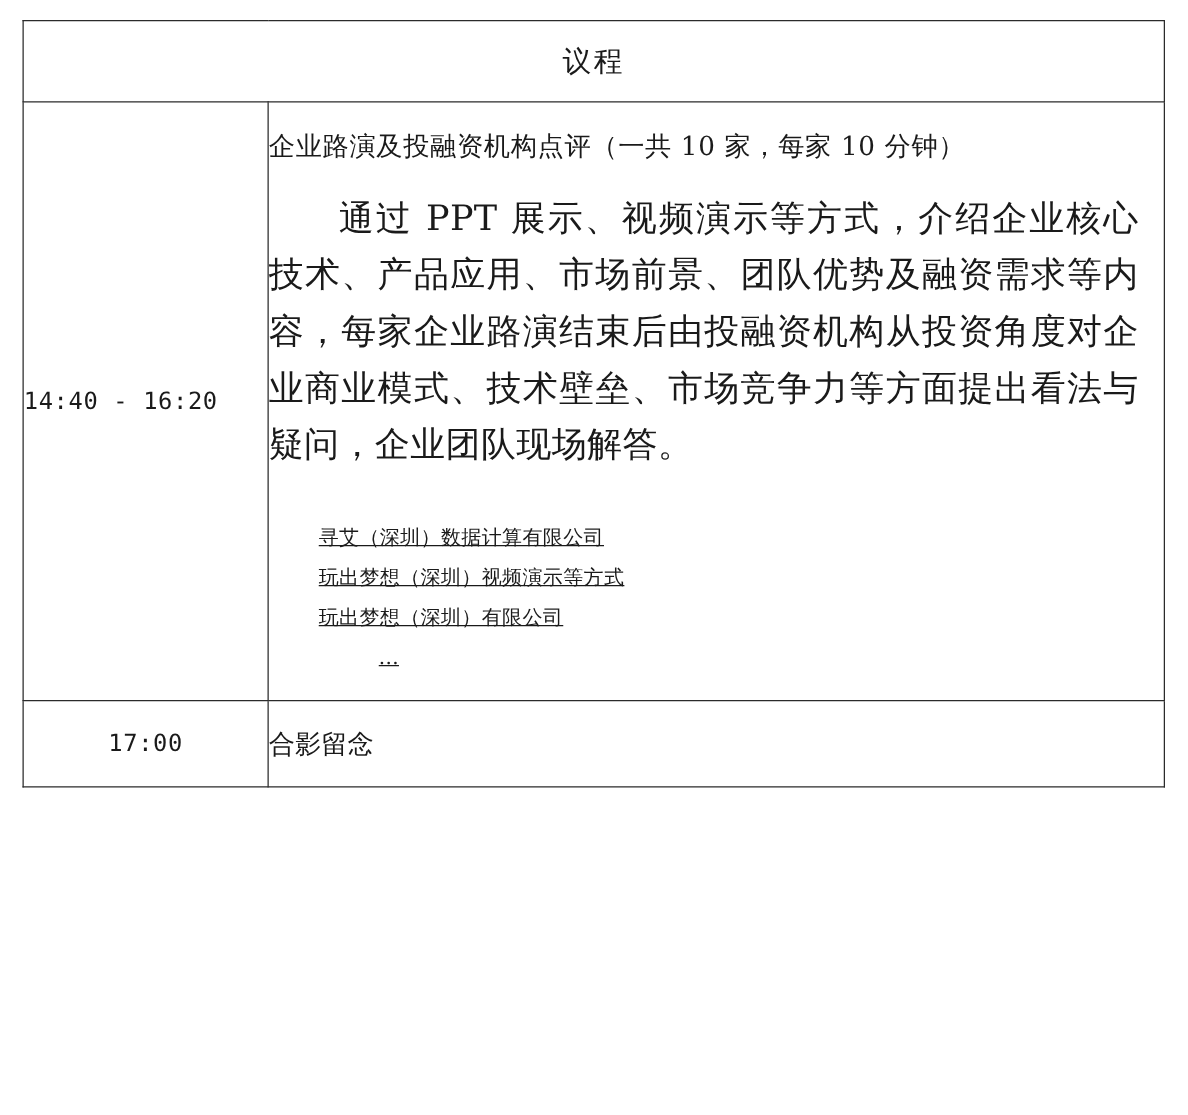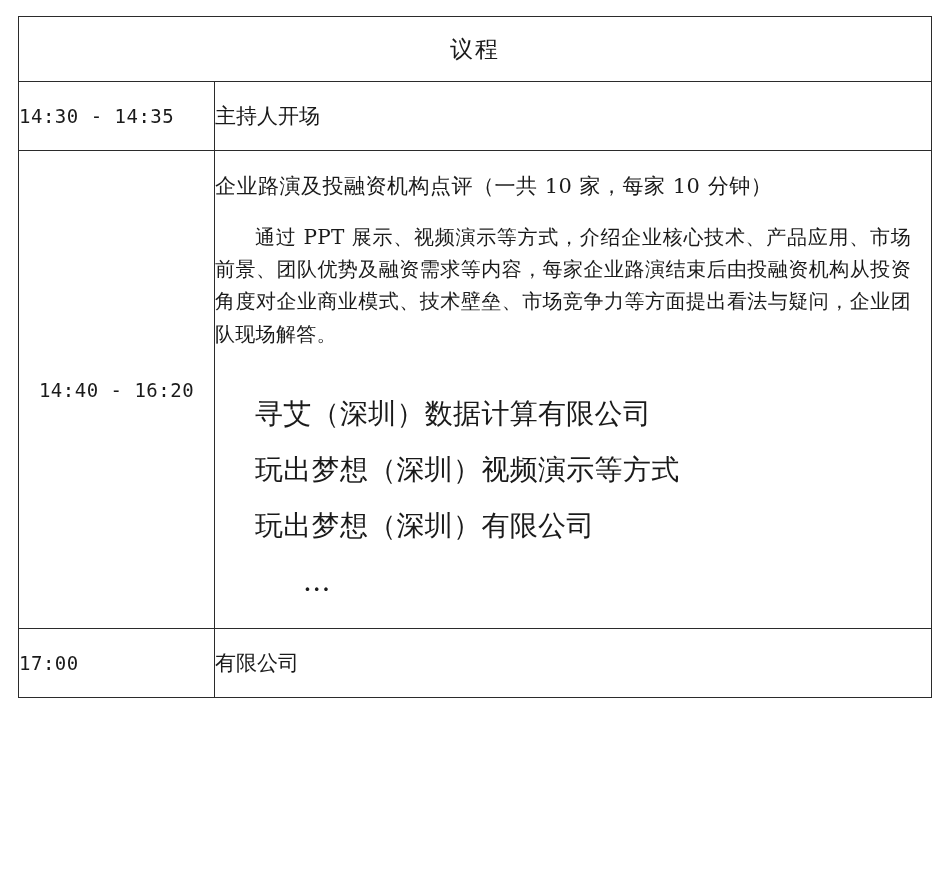--- a/index.html
+++ b/index.html
@@ -41,56 +41,58 @@
   }
   .time-cell {
     width: 196px;
     font-family: "DejaVu Sans Mono", "Liberation Mono", monospace;
     font-size: 19px;
     letter-spacing: 0.5px;
     padding-left: 14px;
     white-space: nowrap;
   }
   .time-cell.center {
+    text-align: center;
     padding-left: 0;
   }
   .desc-cell {
     font-size: 21px;
     padding-left: 16px;
     font-family: "DejaVu Serif", "Liberation Serif", serif;
   }
   .row-short td { height: 68px; }
-  .row-main .time-cell { vertical-align: middle; text-align: center; }
+  .row-main .time-cell { vertical-align: middle; }
   .row-main .desc-cell {
     vertical-align: top;
     padding-top: 20px;
     padding-right: 20px;
     padding-bottom: 18px;
   }
   .main-head {
     font-size: 21px;
     letter-spacing: 0.5px;
     margin-bottom: 18px;
     line-height: 1.5;
   }
   .main-para {
-    font-size: 20px;
+    font-size: 28px;
     line-height: 1.62;
     text-indent: 2em;
     text-align: justify;
     letter-spacing: 0.3px;
   }
   .company-list {
     margin-top: 36px;
     padding-left: 40px;
   }
   .company-list div {
-    font-size: 28px;
+    font-size: 16px;
     line-height: 2.0;
     letter-spacing: 0.3px;
+    text-decoration: underline;
   }
   .ellipsis {
     padding-left: 48px;
     font-size: 20px;
     letter-spacing: 2px;
   }
 </style>
 </head>
 <body>
 
@@ -99,40 +101,36 @@
     <colgroup>
       <col style="width:196px">
       <col>
     </colgroup>
     <tbody>
       <tr>
         <td class="title-cell" colspan="2">议程</td>
       </tr>
 
 
-      <tr class="row-short">
-        <td class="time-cell">14:30 - 14:35</td>
-        <td class="desc-cell">主持人开场</td>
-      </tr>
 
 
       <tr class="row-main">
         <td class="time-cell">14:40 - 16:20</td>
         <td class="desc-cell">
           <div class="main-head">企业路演及投融资机构点评（一共 10 家，每家 10 分钟）</div>
           <div class="main-para">通过 PPT 展示、视频演示等方式，介绍企业核心技术、产品应用、市场前景、团队优势及融资需求等内容，每家企业路演结束后由投融资机构从投资角度对企业商业模式、技术壁垒、市场竞争力等方面提出看法与疑问，企业团队现场解答。</div>
           <div class="company-list">
             <div>寻艾（深圳）数据计算有限公司</div>
             <div>玩出梦想（深圳）视频演示等方式</div>
             <div>玩出梦想（深圳）有限公司</div>
             <div class="ellipsis">...</div>
           </div>
         </td>
       </tr>
 
 
       <tr class="row-short">
         <td class="time-cell center">17:00</td>
-        <td class="desc-cell">有限公司</td>
+        <td class="desc-cell">合影留念</td>
       </tr>
     </tbody>
   </table>
 </div>
 
 </body></html>

